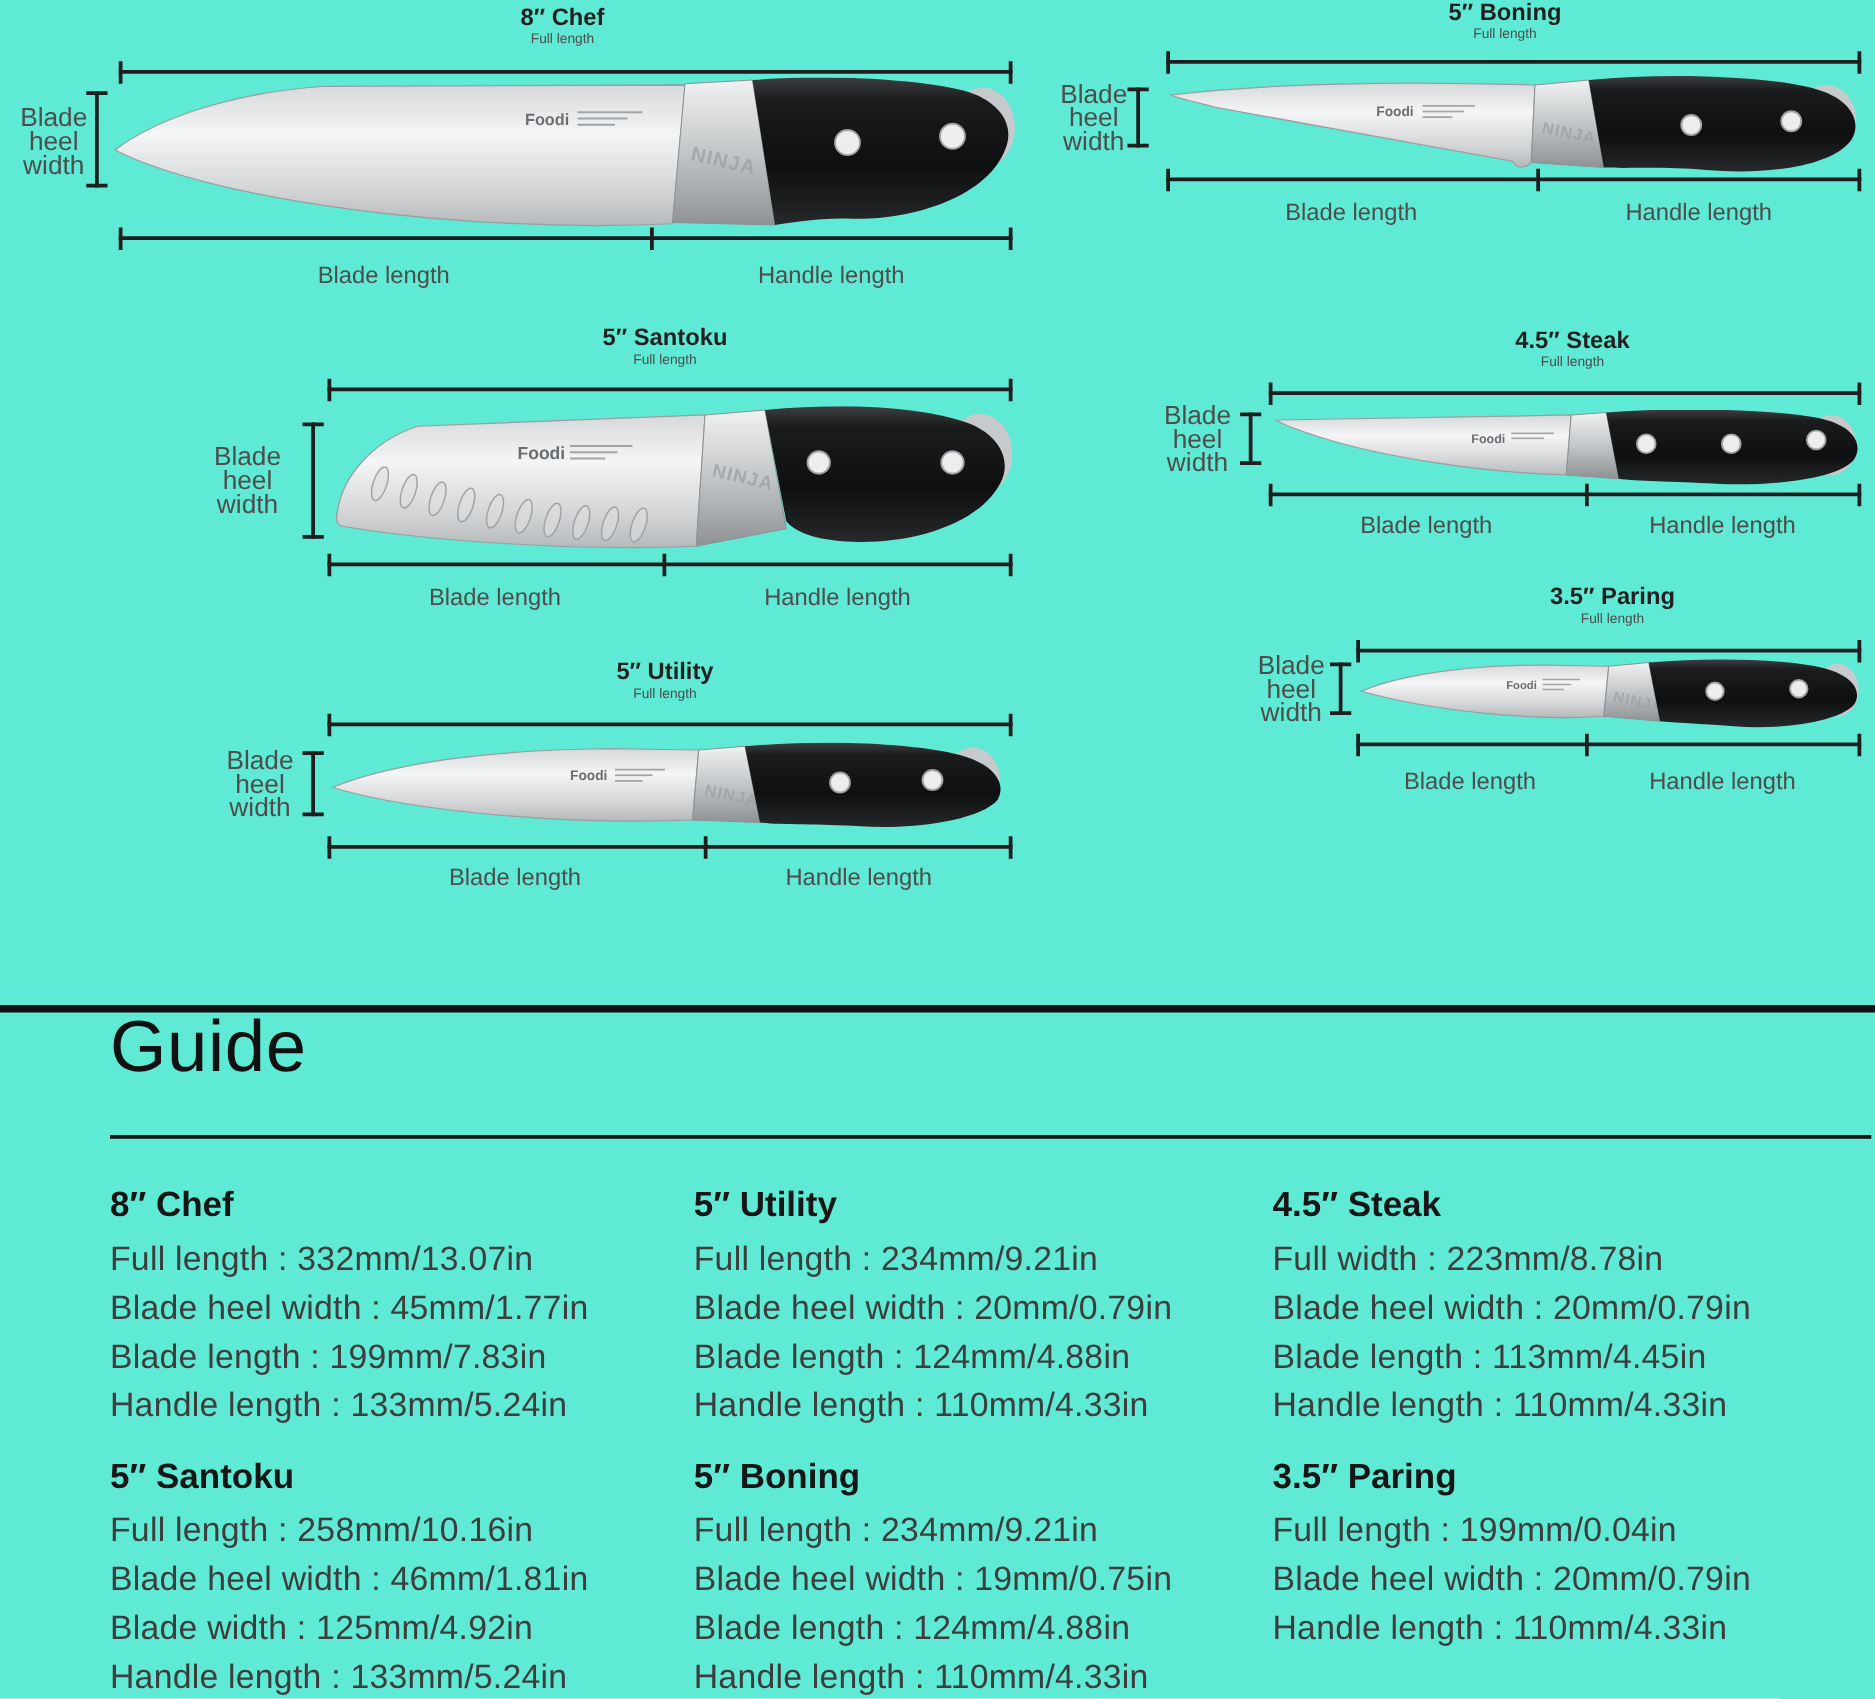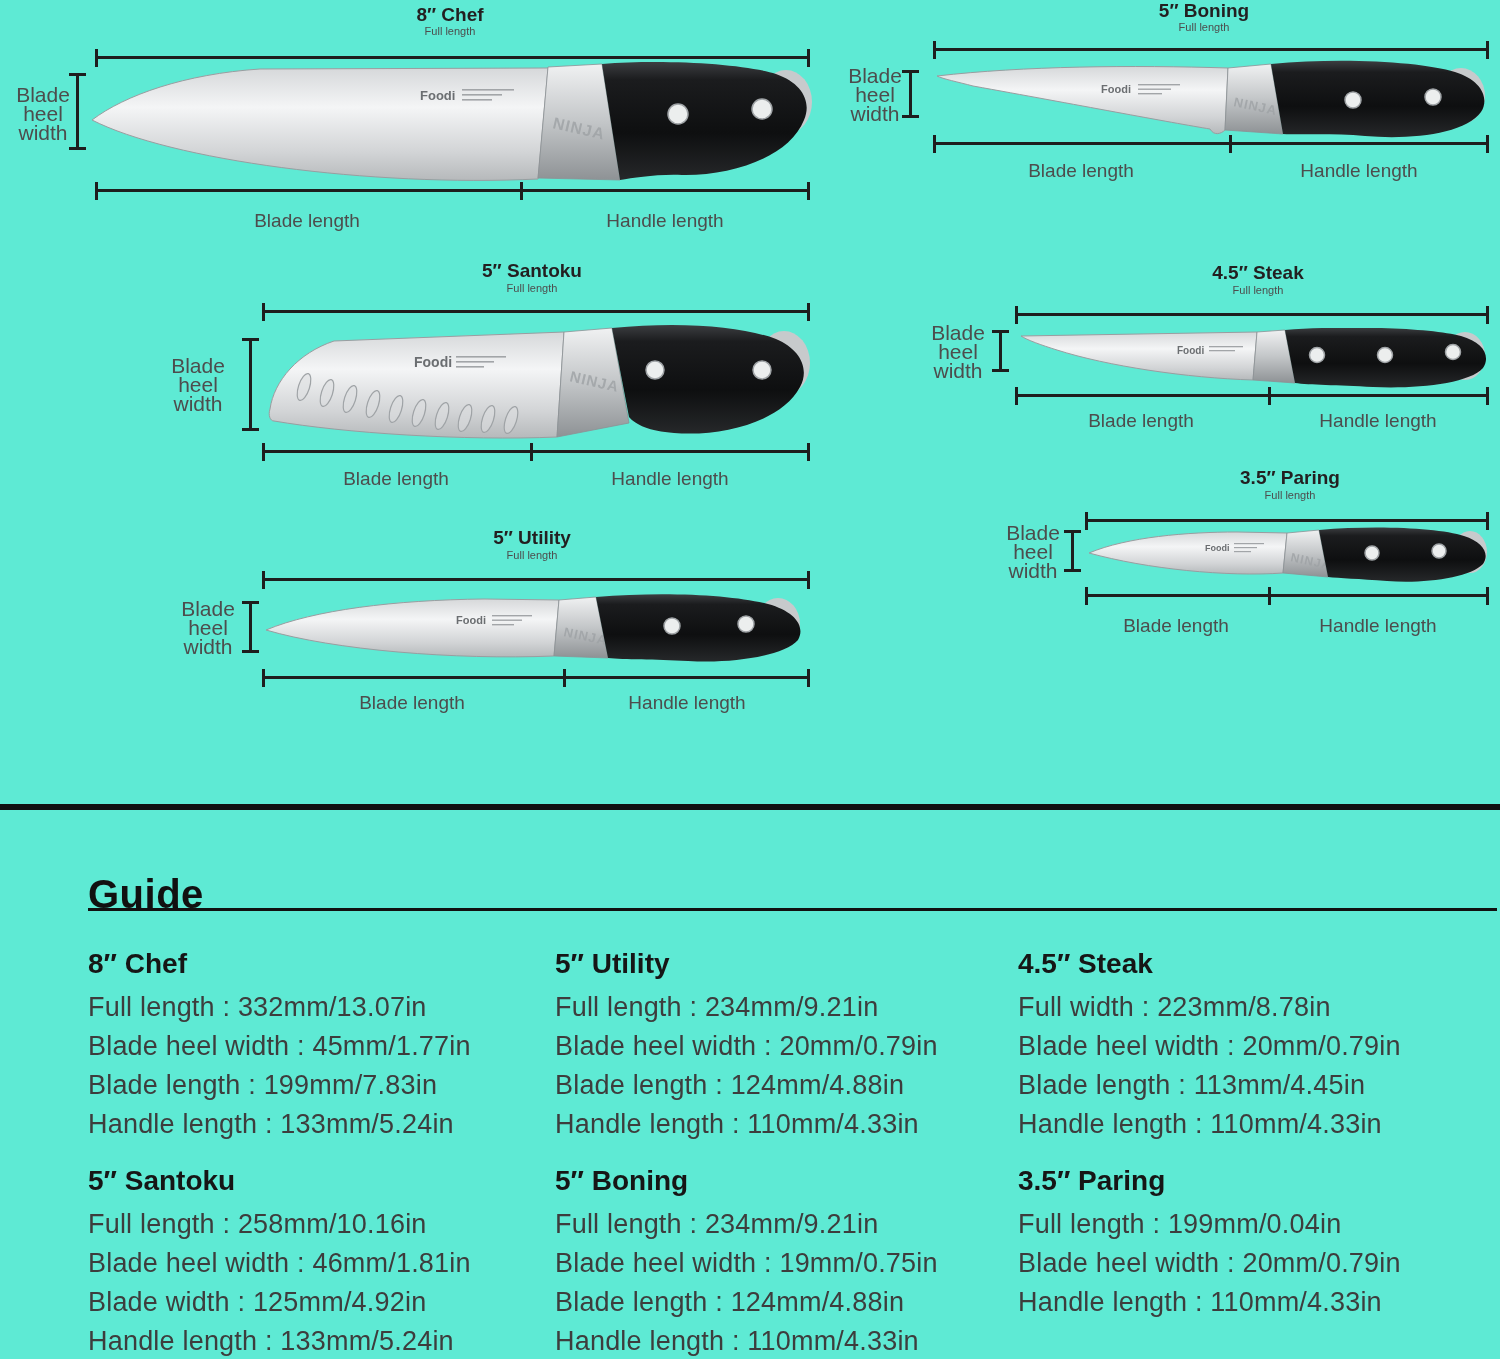--- a/index.html
+++ b/index.html
@@ -18,21 +18,21 @@
 
   
   .diag-title{position:absolute;transform:translateX(-50%);font-size:19px;font-weight:700;color:#231f20;white-space:nowrap;margin:0;}
   .diag-sub{position:absolute;transform:translateX(-50%);font-size:11px;color:#4d4d4d;white-space:nowrap;}
   .seg-label{position:absolute;transform:translateX(-50%);font-size:19px;color:#4d4d4d;white-space:nowrap;}
   .heel-label{position:absolute;transform:translateX(-50%);font-size:21px;color:#4d4d4d;text-align:center;line-height:19px;}
   .knife{position:absolute;}
 
   
   .separator-bar{position:absolute;left:0;top:804px;width:1500px;height:6px;background:#111111;}
-  .guide-title{position:absolute;left:88px;top:872px;margin:0;font-size:40px;font-weight:700;color:#111111;letter-spacing:0.5px;}
+  .guide-title{position:absolute;left:88px;top:804px;margin:0;font-size:58px;font-weight:400;color:#111111;letter-spacing:0.5px;}
   .guide-rule{position:absolute;left:88px;top:908px;width:1409px;height:3px;background:#111111;}
   .spec-group{position:absolute;width:460px;}
   .spec-group h4{margin:0 0 8px 0;font-size:28px;font-weight:700;color:#161616;}
   .spec-group p{margin:0;font-size:27px;line-height:39px;font-weight:400;color:#3d3d3d;letter-spacing:0.2px;white-space:nowrap;}
 </style>
 </head>
 <body>
 
 <div class="canvas">
 

